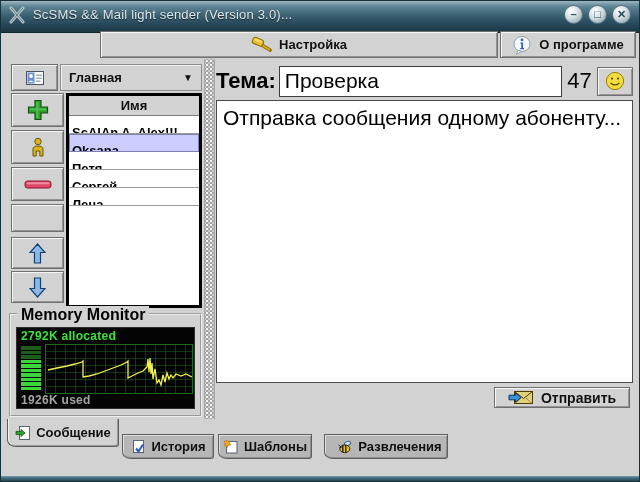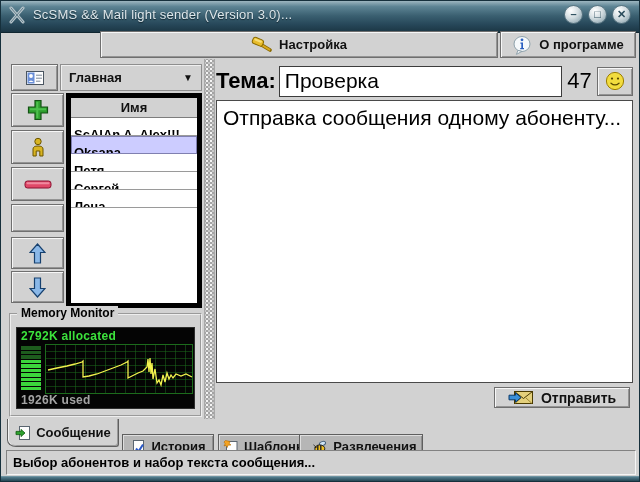--- a/index.html
+++ b/index.html
@@ -47,39 +47,39 @@
     position:absolute;left:59px;top:63px;width:142px;height:27px;
     background:#d2d2d2;border:1px solid #8e8e8e;
     box-shadow:inset 1px 1px 0 #efefef;
     display:flex;align-items:center;font-size:13px;font-weight:bold;color:#111;
     padding:0 8px;cursor:default;
   }
   .combo .arrow{margin-left:auto;font-size:10px;color:#111;}
   
   .list{
     position:absolute;left:65px;top:92px;width:136px;height:215px;
-    background:#fff;border:5px solid #000000;overflow:hidden;
+    background:#fff;border:3px solid #000000;overflow:hidden;
   }
   .list-header{
     height:20px;background:#d2d2d2;border-bottom:1px solid #7d7d7d;
     font-size:13px;font-weight:bold;color:#111;text-align:center;line-height:19px;
   }
   .list-row{
     height:18px;border-bottom:1px solid #9a9a9a;font-size:13px;font-weight:bold;
     color:#000;padding:8px 3px;line-height:17px;white-space:nowrap;overflow:hidden;cursor:default;
   }
   .list-row.selected{background:#ccccff;outline:1px solid #8080b0;outline-offset:-1px;}
   
   .memgroup{
     position:absolute;left:8px;top:312px;width:193px;height:104px;
     border:2px groove #eeeeee;
   }
   .memtitle{
     position:absolute;top:-9px;left:6px;background:#d2d2d2;padding:0 4px;
-    font-size:12px;font-weight:bold;color:#000;
+    font-size:16px;font-weight:bold;color:#000;
   }
   .mempanel{
     position:absolute;left:5px;top:12px;width:179px;height:82px;background:#040404;
     border:1px solid #2d2d2d;
   }
   .memtext{position:absolute;left:4px;font-size:12px;font-weight:bold;letter-spacing:.3px;}
   .gauge{position:absolute;left:4px;top:18px;width:20px;display:flex;flex-direction:column;gap:1px;}
   .gauge div{height:3.5px;}
   .g-dark{background:#1d5c1d;}
   .g-bright{background:#3cd63c;}
@@ -125,21 +125,21 @@
     box-shadow:inset 1px 0 0 #f2f2f2,inset -1px -1px 0 #9a9a9a;
   }
   .tab.unselected{
     height:25px;background:#b6b6b6;border-top:1px solid #5f5f5f;
     box-shadow:inset 1px 1px 0 #dedede,inset -1px -1px 0 #8f8f8f;
     margin-top:15px;
   }
   #tab-message{left:6px;width:112px;}
   #tab-history{left:121px;width:92px;}
   #tab-templates{left:217px;width:94px;}
-  #tab-fun{left:298px;width:124px;padding-left:7px;}
+  #tab-fun{left:323px;width:124px;padding-left:7px;}
   
   .statusbar{
     position:absolute;left:5px;top:449px;width:630px;height:25px;
     border:1px solid;border-color:#828282 #f5f5f5 #f5f5f5 #828282;
     font-size:13px;font-weight:bold;color:#000;line-height:23px;padding-left:6px;
     background:#d2d2d2;white-space:nowrap;overflow:hidden;
   }
   .frame-bottom{
     position:absolute;left:0;top:475px;width:640px;height:7px;
     background:linear-gradient(180deg,#557e8e,#2a4c5a 60%,#1b3짝644 100%);
@@ -358,16 +358,15 @@
           <ellipse cx="7.8" cy="9.8" rx="5" ry="3.9" fill="#f0c020" stroke="#222"></ellipse>
           <path d="M5.8 6.3 L5.8 13.3 M8.8 6 L8.8 13.6" stroke="#222" stroke-width="1.4"></path>
           <circle cx="3.6" cy="8.2" r="1" fill="#222"></circle>
           <path d="M3 7.4 L1.6 5.6" stroke="#222" stroke-width="0.8"></path>
         </svg>
       </span>
       <span>Развлечения</span>
     </div>
   </div>
 
-  <div class="statusbar">Выбор абонентов и набор текста сообщения...</div>
 
   <div class="frame-bottom"></div>
 </div>
 
 </body></html>

